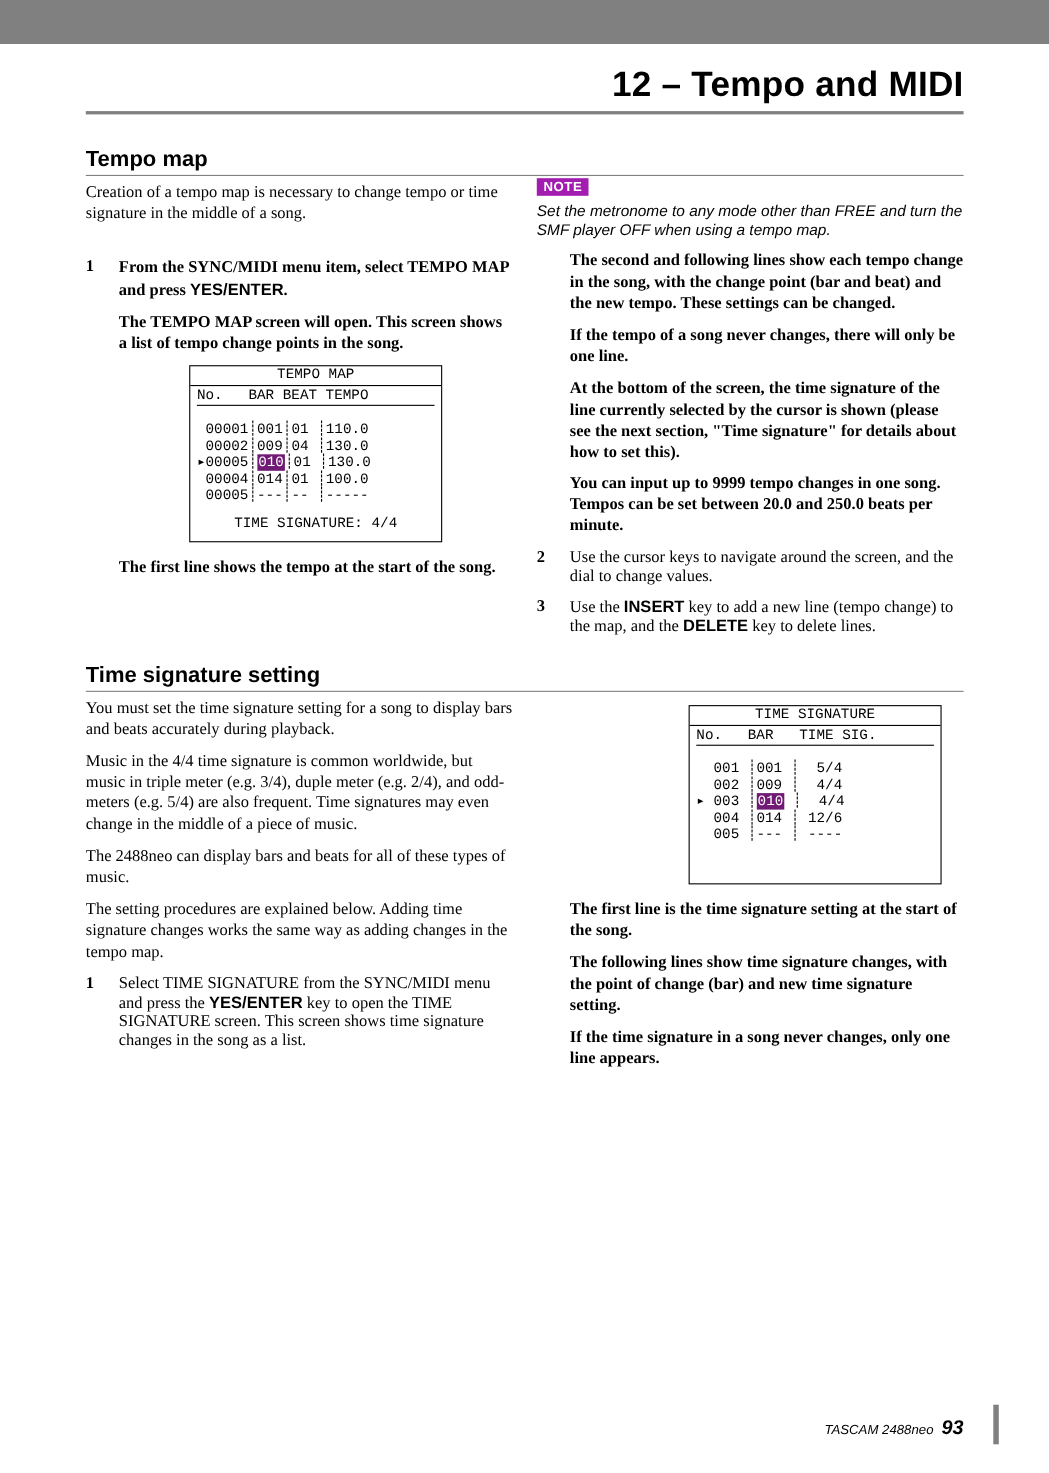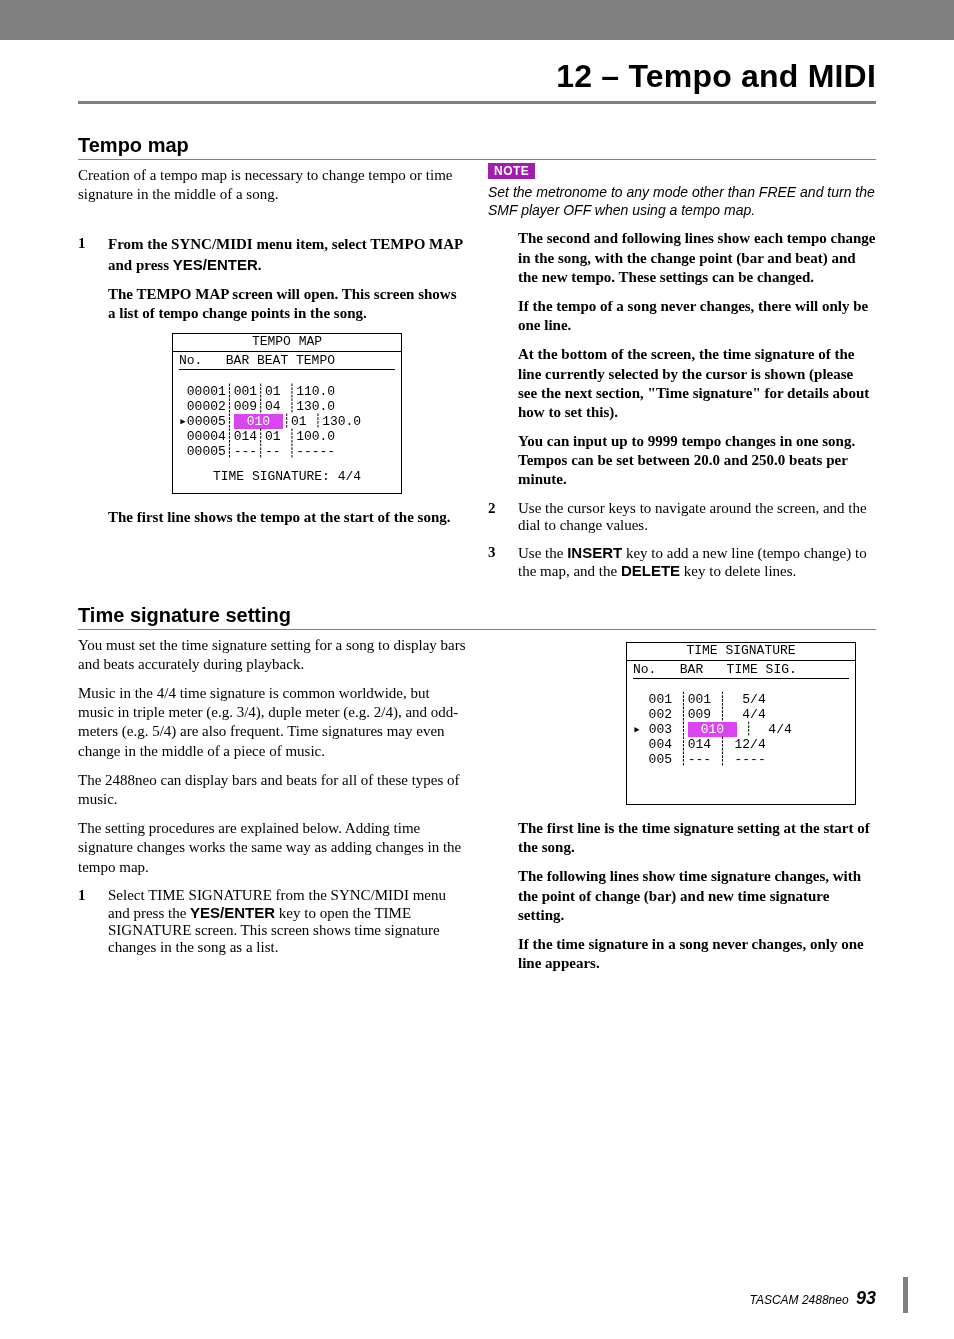--- a/index.html
+++ b/index.html
@@ -107,23 +107,23 @@
   }
   .lcd-body {
     padding: 2px 6px 6px 6px;
     white-space: pre;
   }
   .lcd-body .hdr {
     border-bottom: 1px solid #000;
     display: block;
   }
   .inv {
-    background: #d946ef;
+    background: #701a75;
     color: #fff;
-    padding: 0 13px;
+    padding: 0 1px;
   }
   .lcd-foot {
     padding: 4px 6px 8px 6px;
     text-align: center;
     white-space: pre;
   }
   .footer {
     position: absolute;
     bottom: 30px;
     right: 78px;
@@ -229,21 +229,21 @@
     </div>
 
     <div class="col">
 
       <div class="lcd" style="margin-left:auto; margin-right:20px;">
         <div class="lcd-title">TIME SIGNATURE</div>
         <div class="lcd-body"><span class="hdr">No.   BAR   TIME SIG.</span>
 <span>  <span>001</span> ┊<span>001</span> ┊ <span> 5/4</span></span>
 <span>  <span>002</span> ┊<span>009</span> ┊ <span> 4/4</span></span>
 <span>▸ <span>003</span> ┊<span class="inv">010</span> ┊ <span> 4/4</span></span>
-<span>  <span>004</span> ┊<span>014</span> ┊ <span>12/4</span></span>
+<span>  <span>004</span> ┊<span>014</span> ┊ <span>12/6</span></span>
 <span>  <span>005</span> ┊<span>---</span> ┊ <span>----</span></span>
 
 
 </div>
       </div>
       <div class="step-body" style="margin-left:30px;">
         <p class="bold">The first line is the time signature setting at the start of the song.</p>
         <p class="bold">The following lines show time signature changes, with the point of change (bar) and new time signature setting.</p>
         <p class="bold">If the time signature in a song never changes, only one line appears.</p>
       </div>

